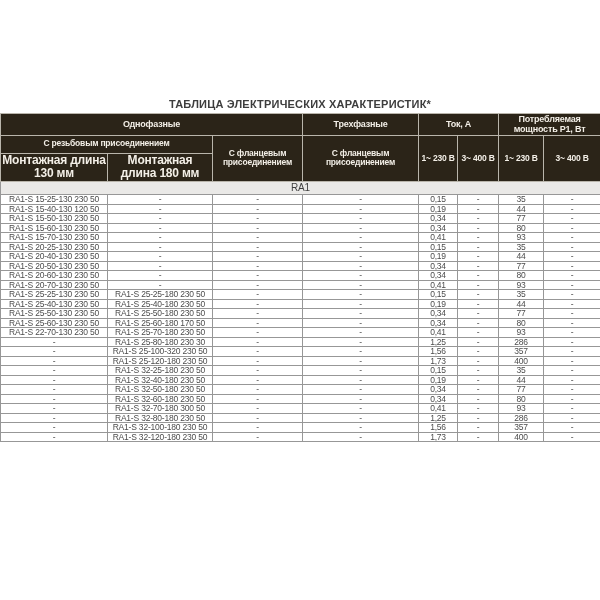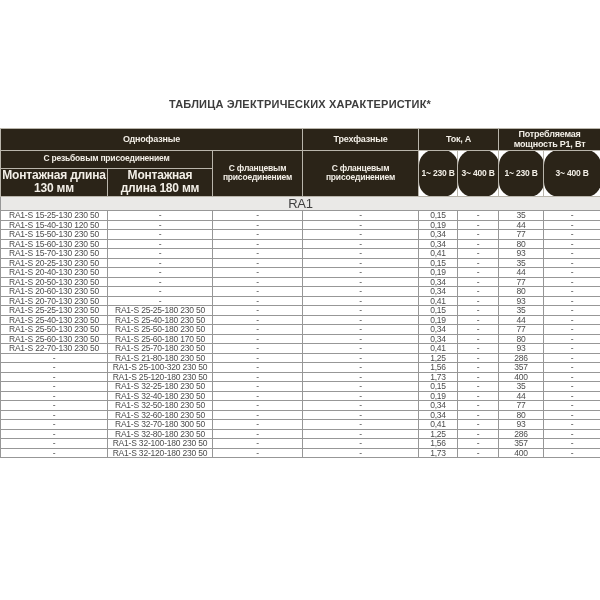--- a/index.html
+++ b/index.html
@@ -4,32 +4,32 @@
 <style>
   :root{
     --header-bg:#2b2418; --header-text:#f3efe7; --group-bg:#eae9e7;
     --body-text:#4c4c4c; --border-light:#b9b5ab; --border-gray:#979797;
     --title-color:#3d3d3d;
   }
   html,body{margin:0;padding:0;background:#fff;}
   body{width:600px;height:600px;overflow:hidden;font-family:"Liberation Sans",sans-serif;}
   .title{padding-top:98px;text-align:center;font-weight:bold;font-size:11px;
          color:var(--title-color);letter-spacing:.2px;}
-  table{border-collapse:collapse;table-layout:fixed;width:600px;height:289px;margin-top:18px;}
+  table{border-collapse:collapse;table-layout:fixed;width:600px;height:289px;margin-top:3px;}
   thead th{background:var(--header-bg);color:var(--header-text);font-weight:bold;
            padding:0 1px;border:1px solid var(--border-light);line-height:1.15;
            letter-spacing:-.2px;text-align:center;vertical-align:middle;}
   tr.h1 th{font-size:9px;height:20px;}
   tr.h2 th{font-size:8.5px;height:17px;}
   tr.h3 th{font-size:12px;height:18px;}
-  th.nowrap{white-space:nowrap;font-size:8px;border-radius:15px;}
+  th.nowrap{white-space:nowrap;font-size:8px;}
   tbody td{border:1px solid var(--border-gray);font-size:8.5px;color:var(--body-text);
            text-align:center;padding:0;line-height:1;letter-spacing:-.2px;
            white-space:nowrap;overflow:hidden;vertical-align:middle;}
-  tr.group td{background:var(--group-bg);height:12px;font-size:13px;color:#3f3f3f;}
+  tr.group td{background:var(--group-bg);height:12px;font-size:10px;color:#3f3f3f;}
 </style>
 </head>
 <body>
 
 <div class="title">ТАБЛИЦА ЭЛЕКТРИЧЕСКИХ ХАРАКТЕРИСТИК*</div>
 
 <table>
   <colgroup>
     <col style="width:107px">
       <col style="width:105px">
@@ -210,21 +210,21 @@
         <td>RA1-S 25-70-180 230 50</td>
         <td>-</td>
         <td>-</td>
         <td>0,41</td>
         <td>-</td>
         <td>93</td>
         <td>-</td>
       </tr>
       <tr>
         <td>-</td>
-        <td>RA1-S 21-80-180 230 50</td>
+        <td>RA1-S 25-80-180 230 30</td>
         <td>-</td>
         <td>-</td>
         <td>1,25</td>
         <td>-</td>
         <td>286</td>
         <td>-</td>
       </tr>
       <tr>
         <td>-</td>
         <td>RA1-S 25-100-320 230 50</td>

